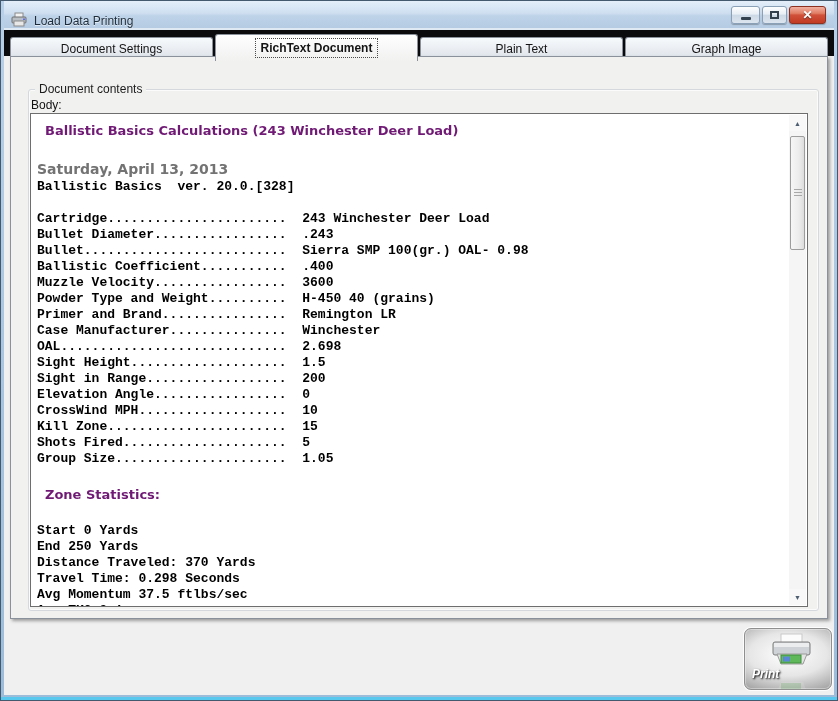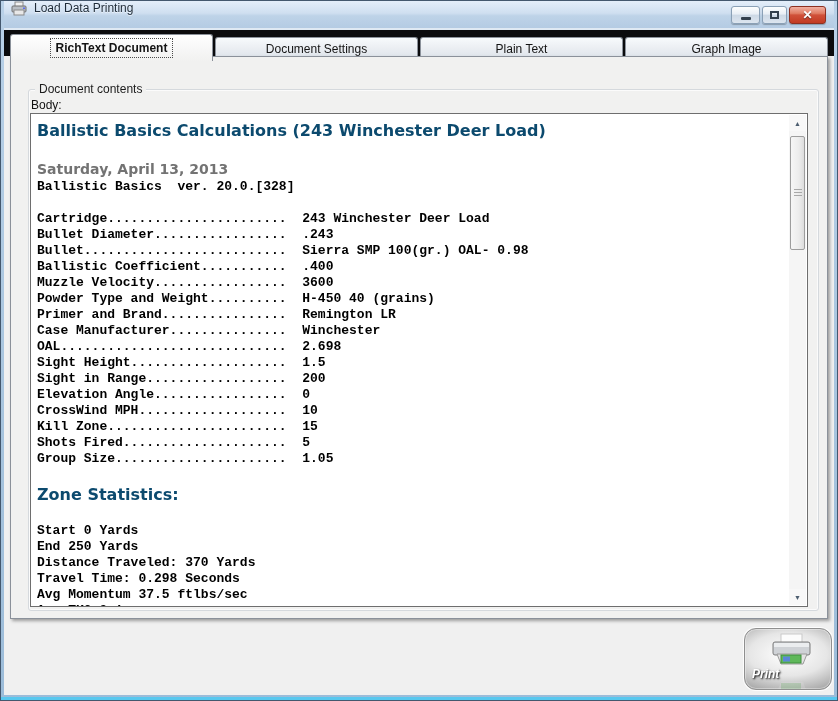--- a/index.html
+++ b/index.html
@@ -10,21 +10,21 @@
     width:838px; height:701px;
     border:1px solid #44586e;
     background:linear-gradient(180deg,#b9d1e8 0%,#a7c4de 60%,#9cbcd9 100%);
     padding:0 3px 3px 3px;
     position:relative;
     box-shadow:inset 0 -3px 0 #58c8ef;
   }
 
   
   .titlebar {
-    height:27px; display:flex; align-items:flex-start;
+    height:27px; display:flex; align-items:flex-end;
     background:linear-gradient(180deg,#e4eefa 0%,#cfdff0 45%,#bed3e8 55%,#b4cbe3 100%);
     padding:0 5px 0 7px; position:relative;
   }
   .app-icon { width:17px; height:16px; margin-right:6px; display:inline-flex; }
   .title-text { font-size:12px; color:#1e2b38; text-shadow:0 1px 0 rgba(255,255,255,.6); }
   .winbtns { position:absolute; right:8px; top:5px; display:flex; gap:2px; }
   .winbtn {
     height:18px; border:1px solid #8aa0b6; border-radius:3px;
     background:linear-gradient(180deg,#fdfefe 0%,#e8eef5 45%,#ccd8e5 50%,#dce5ef 100%);
     display:flex; align-items:center; justify-content:center; cursor:default;
@@ -84,21 +84,21 @@
   .body-label { position:absolute; top:8px; left:2px; font-size:12px; color:#111; }
 
   
   .richtext {
     position:absolute; left:1px; top:23px; width:778px; height:494px;
     background:#fff; border:1px solid #6e6e6e; overflow:hidden;
   }
   .doc-lines { padding:5px 26px 0 6px; }
   .line { white-space:pre; font-family:"Liberation Mono", monospace; font-weight:bold; font-size:13px; line-height:16px; color:#000; }
   .line.blank { height:16px; }
-  .line.h-blue { font-family:"DejaVu Sans", sans-serif; font-weight:bold; font-size:16px; line-height:20px; color:#0c4a6e; margin:2px 0; }
+  .line.h-blue { font-family:"DejaVu Sans", sans-serif; font-weight:bold; font-size:13px; line-height:20px; color:#701a75; margin:2px 8px; }
   .line.h-black { font-family:"DejaVu Sans", sans-serif; font-weight:bold; font-size:14px; line-height:20px; color:#737373; }
 
   
   .vscroll {
     position:absolute; top:1px; bottom:1px; right:1px; width:17px;
     background:#f5f5f5;
   }
   .sbtn {
     position:absolute; left:0; width:17px; height:16px; display:flex;
     align-items:center; justify-content:center; font-size:7px; color:#4d5e70;
@@ -111,21 +111,21 @@
     border:1px solid #9d9d9d; border-radius:2px;
     background:linear-gradient(90deg,#f6f6f6 0%,#ececec 60%,#dddddd 100%);
     display:flex; align-items:center; justify-content:center; cursor:default;
   }
   .grip { width:8px; height:8px;
     background:repeating-linear-gradient(180deg,#a8a8a8 0 1px,transparent 1px 3px); }
 
   
   .print-btn {
     position:absolute; right:2px; bottom:5px; width:88px; height:62px;
-    border:1px solid #8f8f8f; border-radius:12px; cursor:pointer;
+    border:1px solid #8f8f8f; border-radius:7px; cursor:pointer;
     background:radial-gradient(120% 95% at 50% 42%, #ffffff 0%, #e6e6e6 38%, #a2a2a2 72%, #565656 100%);
     box-shadow:inset 0 0 0 1px rgba(255,255,255,.35), 0 0 0 1px #fdfdfd;
     overflow:hidden;
   }
   .print-icon { position:absolute; left:24px; top:4px; }
   .print-reflect { position:absolute; left:24px; top:40px; transform:scaleY(-1); opacity:.22; }
   .print-label {
     position:absolute; left:7px; bottom:8px; color:#fff; font-size:12px;
     font-style:italic; font-weight:bold; text-shadow:1px 1px 2px #000;
   }
@@ -155,25 +155,25 @@
       <div class="winbtn close">
         <span class="glyph-close">✕</span>
       </div>
     </div>
   </div>
 
   <div class="client">
     <div class="tabstrip-bg"></div>
 
     <div class="tabs">
+      <div class="tab">
+        <span class="tab-label">Document Settings</span>
+      </div>
       <div class="tab active">
         <span class="tab-label">RichText Document</span>
-      </div>
-      <div class="tab">
-        <span class="tab-label">Document Settings</span>
       </div>
       <div class="tab">
         <span class="tab-label">Plain Text</span>
       </div>
       <div class="tab">
         <span class="tab-label">Graph Image</span>
       </div>
     </div>
 
     <div class="tabpage">

